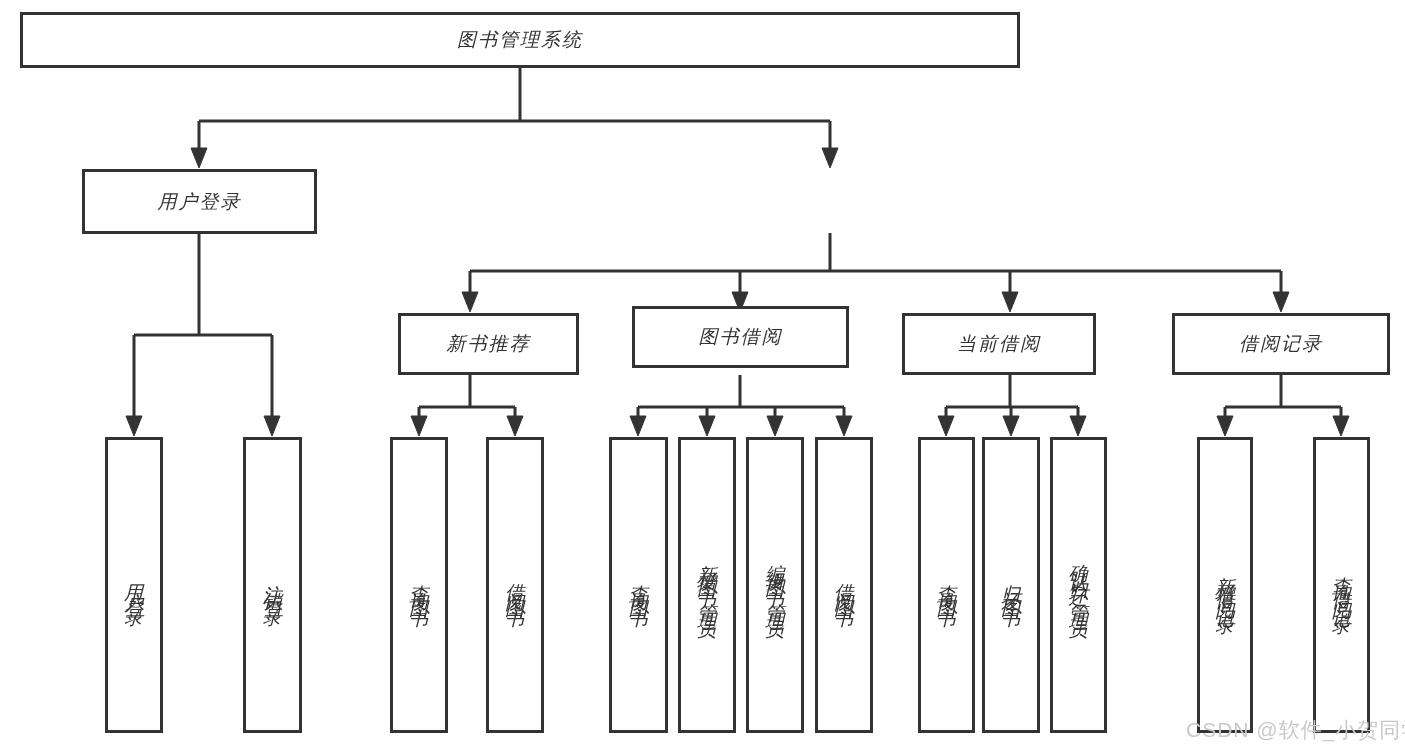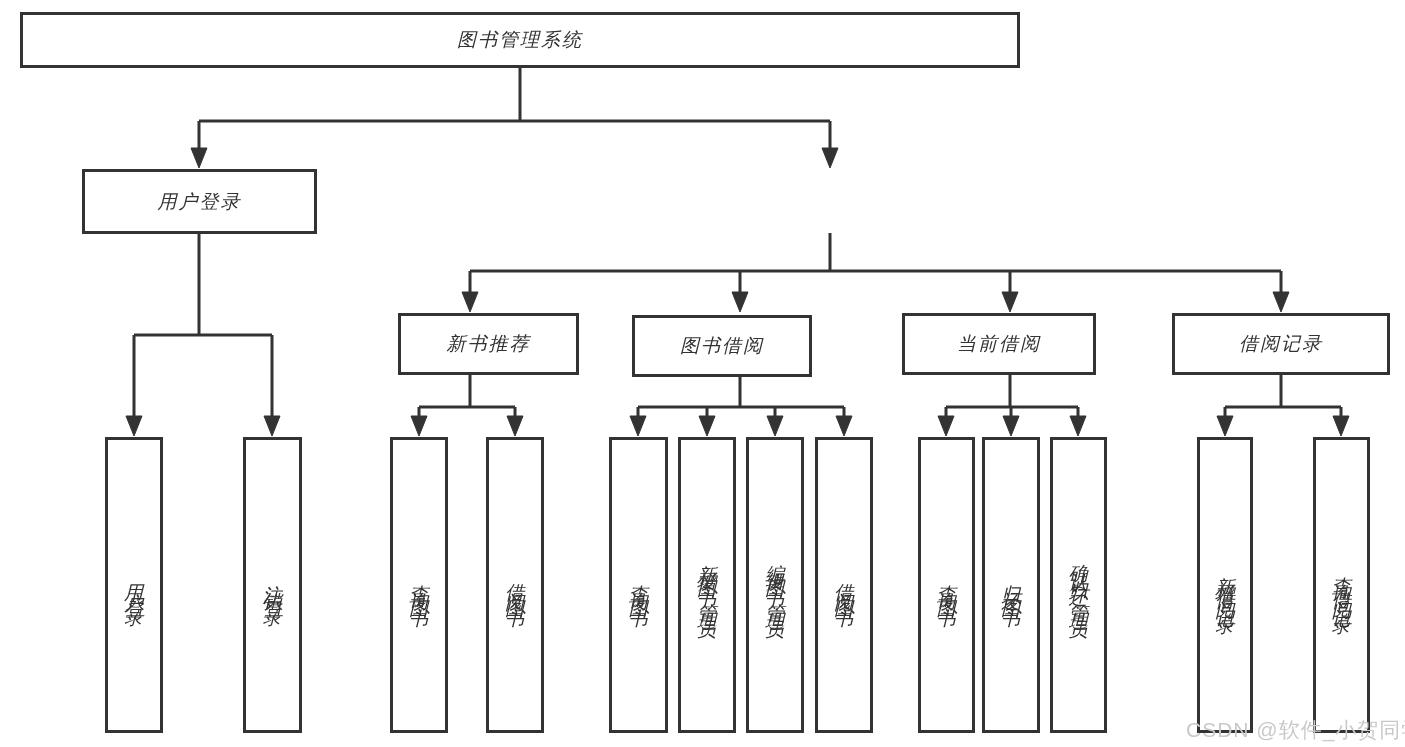--- a/index.html
+++ b/index.html
@@ -96,21 +96,21 @@
       <polygon class="ahead" points="1217,416 1233,416 1225,436"></polygon>
       <polygon class="ahead" points="1333,416 1349,416 1341,436"></polygon>
     </g>
   </svg>
 
   <div class="node" style="left:20px;top:12px;width:1000px;height:56px;">图书管理系统</div>
 
   <div class="node" style="left:82px;top:169px;width:235px;height:65px;">用户登录</div>
 
   <div class="node" style="left:363px;top:313px;width:181px;height:62px;margin-left:35px;">新书推荐</div>
-  <div class="node" style="left:632px;top:315px;width:180px;height:62px;">图书借阅</div>
+  <div class="node" style="left:632px;top:306px;width:217px;height:62px;">图书借阅</div>
   <div class="node" style="left:902px;top:313px;width:194px;height:62px;">当前借阅</div>
   <div class="node" style="left:1172px;top:313px;width:218px;height:62px;">借阅记录</div>
 
   <div class="node vertical" style="left:105px;top:437px;width:58px;height:296px;">用户登录</div>
   <div class="node vertical" style="left:243px;top:437px;width:59px;height:296px;">注销登录</div>
 
   <div class="node vertical" style="left:390px;top:437px;width:58px;height:296px;">查询图书</div>
   <div class="node vertical" style="left:486px;top:437px;width:58px;height:296px;">借阅图书</div>
 
   <div class="node vertical" style="left:609px;top:437px;width:59px;height:296px;">查询图书</div>

